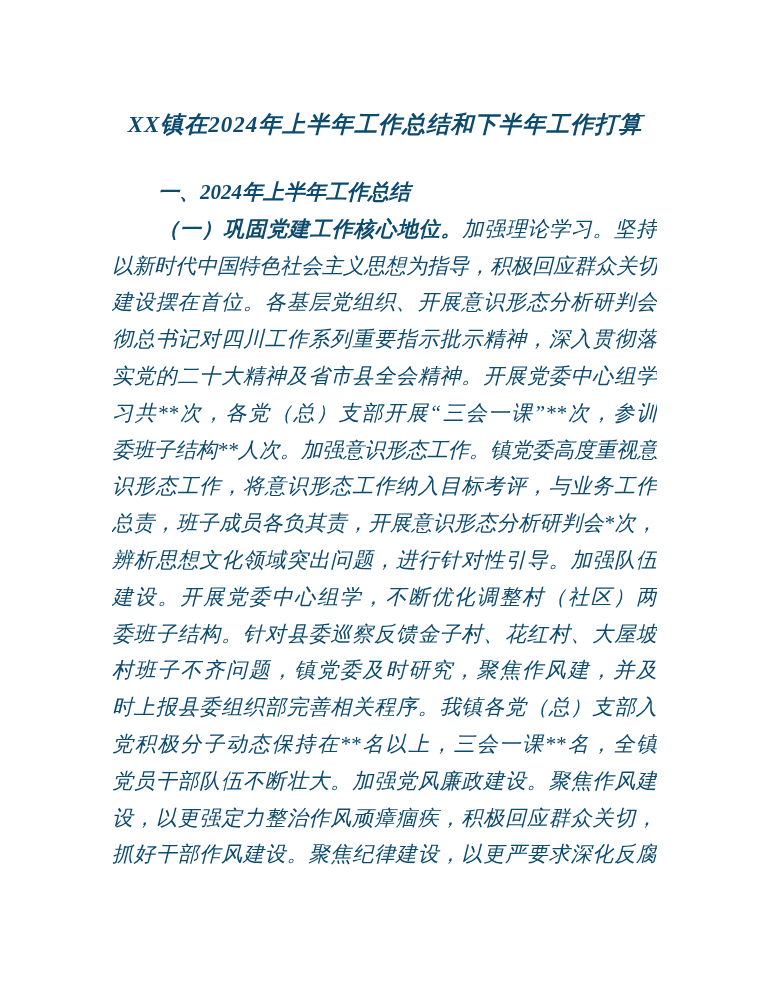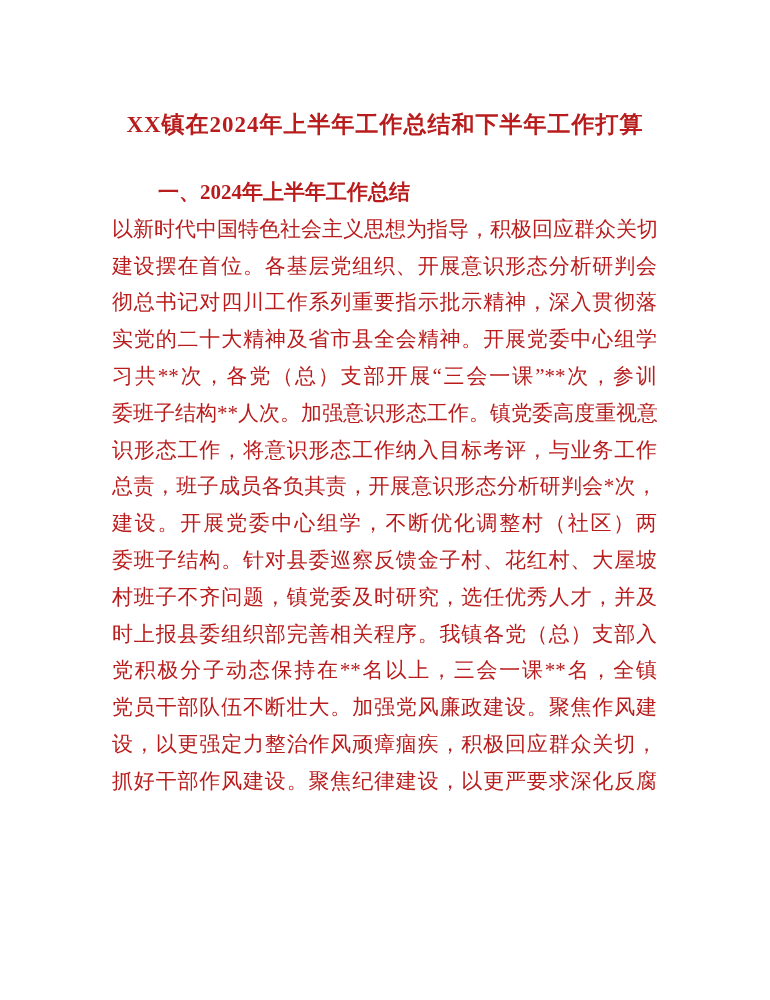--- a/index.html
+++ b/index.html
@@ -5,23 +5,24 @@
   html, body {
     margin: 0;
     padding: 0;
     background: #ffffff;
   }
   .page {
     position: relative;
     width: 770px;
     height: 1000px;
     background: #ffffff;
-    color: #b91c1c;
+    color: #0c4a6e;
     font-family: "Liberation Serif", "DejaVu Serif", serif;
     overflow: hidden;
+    font-style: italic;
   }
   .doc-title {
     margin: 0;
     padding-top: 110px;
     text-align: center;
     font-size: 23px;
     font-weight: 700;
     line-height: 30px;
     letter-spacing: 1px;
   }
@@ -58,32 +59,34 @@
 <body>
 
 <div class="page">
 
   <h1 class="doc-title">XX镇在2024年上半年工作总结和下半年工作打算</h1>
 
   <div class="doc-body">
 
     <h2 class="section-heading">一、2024年上半年工作总结</h2>
 
+    <div class="text-line first"><span class="lead-bold">（一）巩固党建工作核心地位。</span><span>加强理论学习。坚持</span></div>
 
     <div class="text-line">以新时代中国特色社会主义思想为指导，积极回应群众关切</div>
     <div class="text-line">建设摆在首位。各基层党组织、开展意识形态分析研判会</div>
     <div class="text-line">彻总书记对四川工作系列重要指示批示精神，深入贯彻落</div>
     <div class="text-line">实党的二十大精神及省市县全会精神。开展党委中心组学</div>
     <div class="text-line">习共**次，各党（总）支部开展“三会一课”**次，参训</div>
     <div class="text-line">委班子结构**人次。加强意识形态工作。镇党委高度重视意</div>
     <div class="text-line">识形态工作，将意识形态工作纳入目标考评，与业务工作</div>
     <div class="text-line">总责，班子成员各负其责，开展意识形态分析研判会*次，</div>
+    <div class="text-line">辨析思想文化领域突出问题，进行针对性引导。加强队伍</div>
     <div class="text-line">建设。开展党委中心组学，不断优化调整村（社区）两</div>
     <div class="text-line">委班子结构。针对县委巡察反馈金子村、花红村、大屋坡</div>
-    <div class="text-line">村班子不齐问题，镇党委及时研究，选任优秀人才，并及</div>
+    <div class="text-line">村班子不齐问题，镇党委及时研究，聚焦作风建，并及</div>
     <div class="text-line">时上报县委组织部完善相关程序。我镇各党（总）支部入</div>
     <div class="text-line">党积极分子动态保持在**名以上，三会一课**名，全镇</div>
     <div class="text-line">党员干部队伍不断壮大。加强党风廉政建设。聚焦作风建</div>
     <div class="text-line">设，以更强定力整治作风顽瘴痼疾，积极回应群众关切，</div>
     <div class="text-line">抓好干部作风建设。聚焦纪律建设，以更严要求深化反腐</div>
 
   </div>
 </div>
 
 </body></html>

